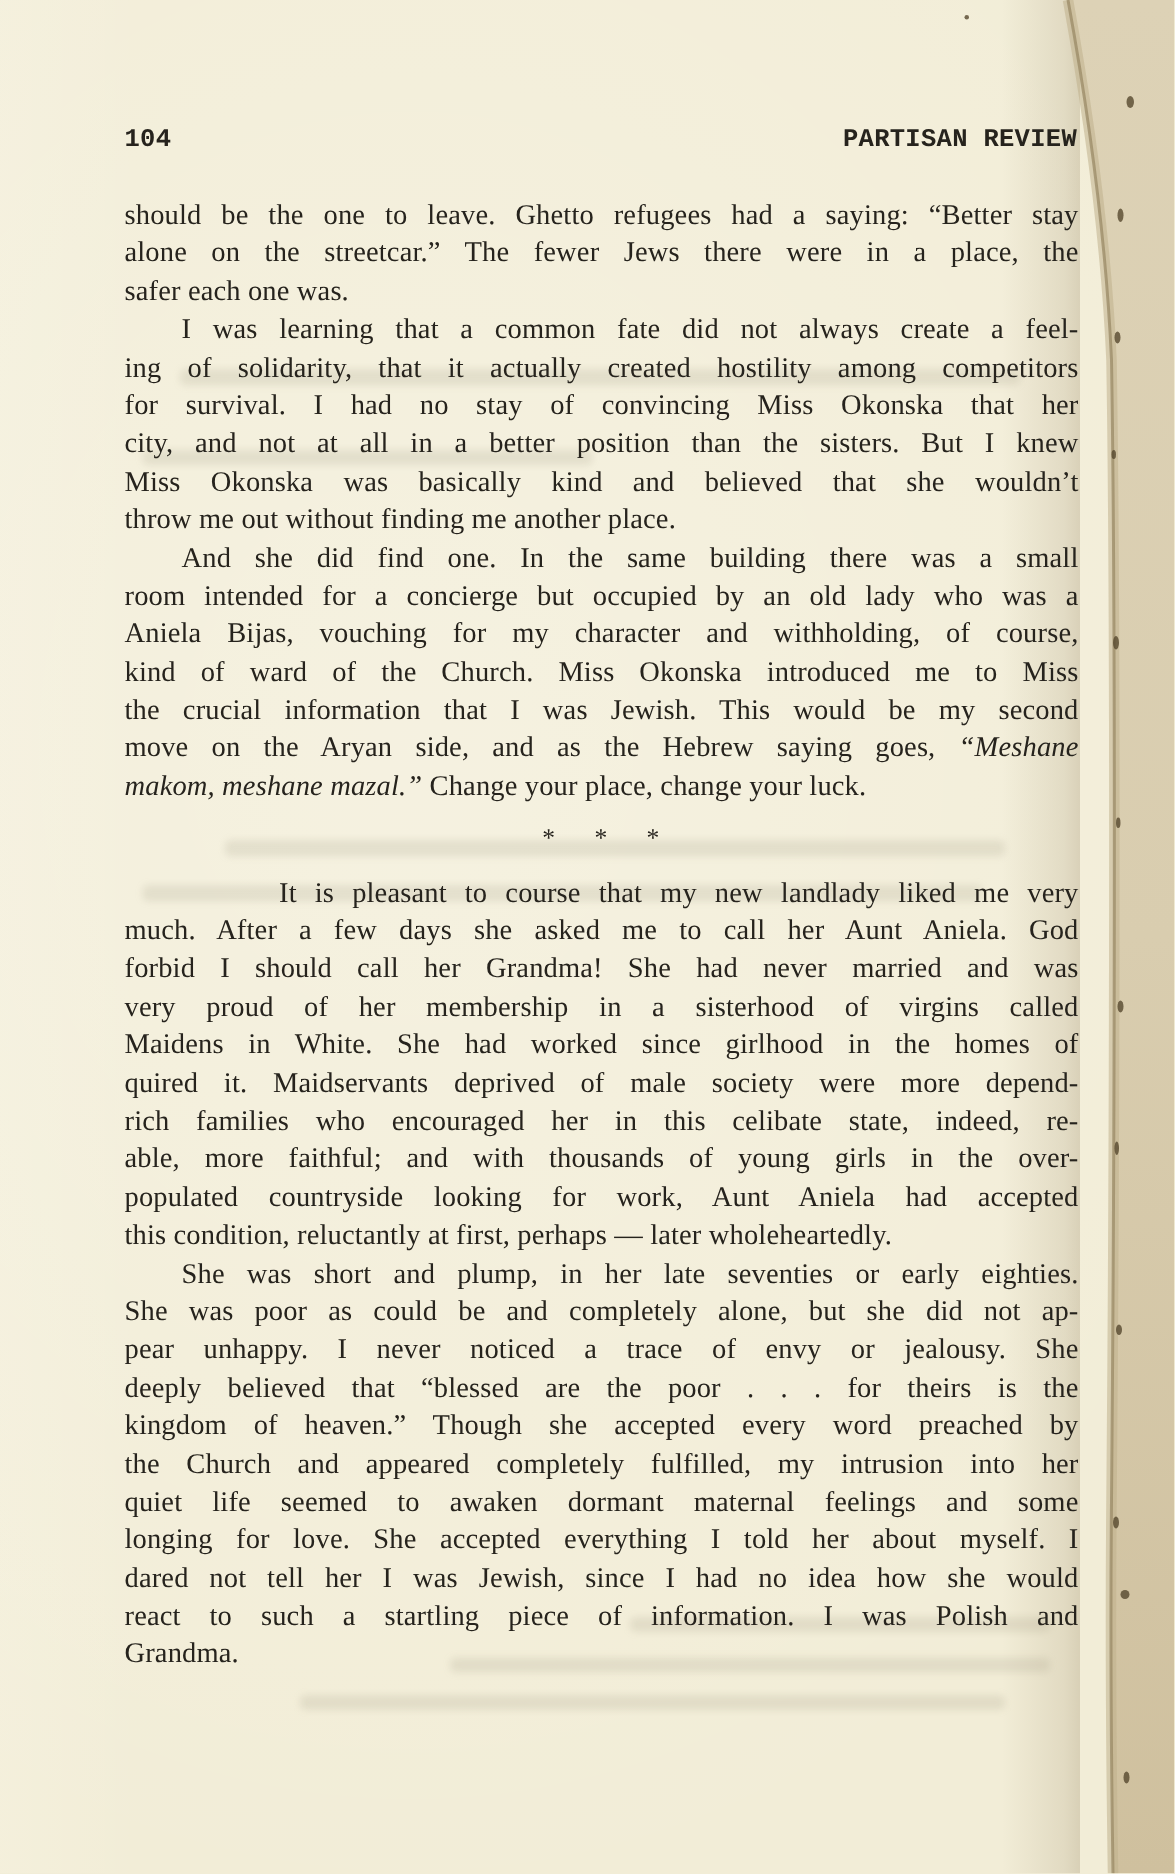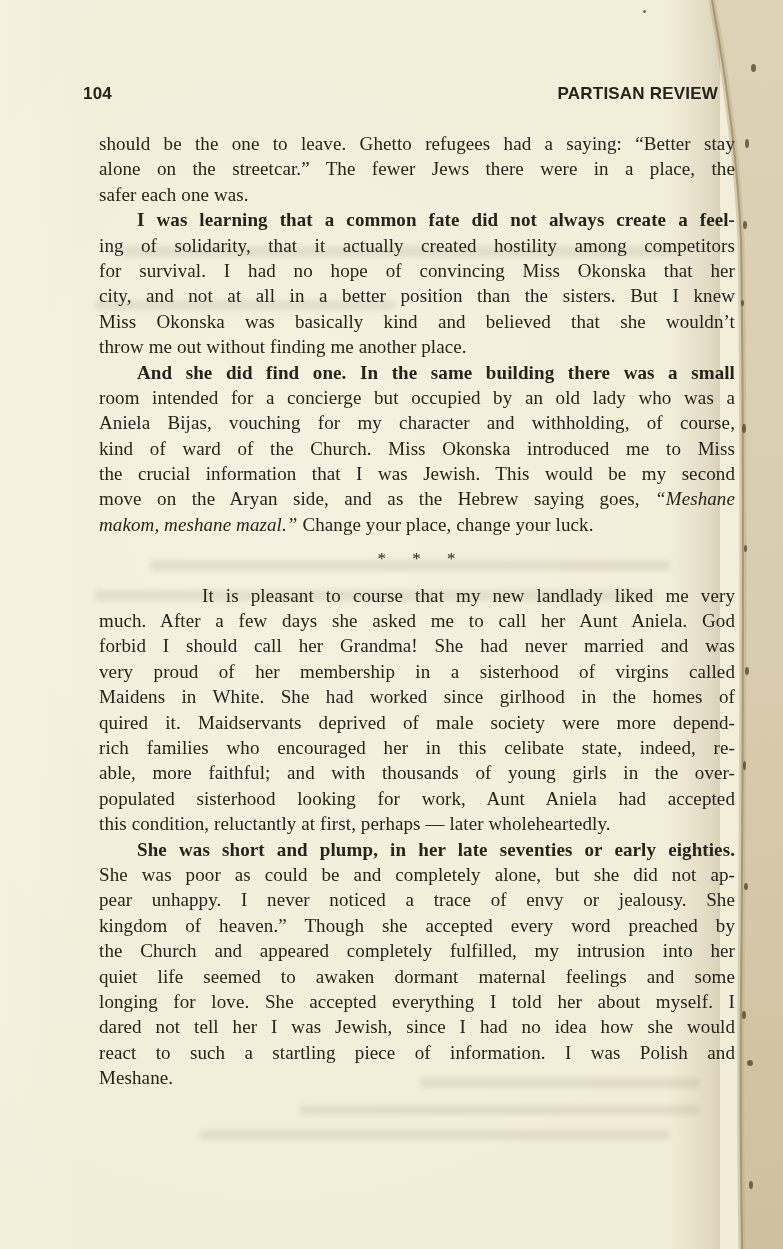--- a/index.html
+++ b/index.html
@@ -20,37 +20,37 @@
     position:absolute;top:0;bottom:0;left:668px;width:52px;
     background:linear-gradient(to right, rgba(0,0,0,0), rgba(150,133,98,0.18) 80%, rgba(150,133,98,0.28));
     pointer-events:none;
   }
   .edge-svg{position:absolute;top:0;left:0;}
   .speck{position:absolute;background:#57492f;border-radius:50%;opacity:.8;filter:blur(.4px);}
   .ghost{position:absolute;background:rgba(142,138,110,0.16);filter:blur(2.5px);border-radius:4px;pointer-events:none;}
 
   .header{
     position:absolute;top:84px;left:83px;width:637px;height:22px;
-    font-family:Liberation Sans, sans-serif;font-weight:700;font-size:17px;
+    font-family:Liberation Mono, monospace;font-weight:700;font-size:17px;
     color:var(--ink,#26231d);letter-spacing:.2px;
   }
   .header .pgnum{position:absolute;left:0;top:0;}
   .header .journal{position:absolute;right:2px;top:0;text-align:right;}
 
   .body-text{
-    position:absolute;top:131px;left:99px;width:636px;
+    position:absolute;top:131px;left:83px;width:636px;
     font-size:19px;line-height:25.4px;color:var(--ink,#26231d);
   }
   .line{
     text-align:justify;text-align-last:justify;
     height:25.4px;overflow:visible;white-space:normal;
     letter-spacing:.1px;
   }
   .line.last{text-align-last:left;}
-  .line.ind-normal{text-indent:38px;font-weight:bold;}
+  .line.ind-normal{text-indent:38px;}
   .line.ind-large{text-indent:103px;}
   .line i{}
   .separator{
     text-align:center;text-align-last:center;
     font-size:17px;word-spacing:20px;letter-spacing:1px;
     margin:9px 0 11px 0;height:25.4px;color:var(--ink,#26231d);
   }
 </style>
 </head>
 <body>
@@ -98,47 +98,48 @@
     <span class="pgnum">104</span>
     <span class="journal">PARTISAN REVIEW</span>
   </div>
 
   <div class="body-text">
       <div class="line"><span>should be the one to leave. Ghetto refugees had a saying: “Better stay</span></div>
       <div class="line"><span>alone on the streetcar.” The fewer Jews there were in a place, the</span></div>
       <div class="line last"><span>safer each one was.</span></div>
       <div class="line ind-normal"><span>I was learning that a common fate did not always create a feel-</span></div>
       <div class="line"><span>ing of solidarity, that it actually created hostility among competitors</span></div>
-      <div class="line"><span>for survival. I had no hope of convincing Miss Okonska that her</span></div>
+      <div class="line"><span>for survival. I had no stay of convincing Miss Okonska that her</span></div>
       <div class="line"><span>city, and not at all in a better position than the sisters. But I knew</span></div>
       <div class="line"><span>Miss Okonska was basically kind and believed that she wouldn’t</span></div>
       <div class="line last"><span>throw me out without finding me another place.</span></div>
       <div class="line ind-normal"><span>And she did find one. In the same building there was a small</span></div>
       <div class="line"><span>room intended for a concierge but occupied by an old lady who was a</span></div>
       <div class="line"><span>Aniela Bijas, vouching for my character and withholding, of course,</span></div>
       <div class="line"><span>kind of ward of the Church. Miss Okonska introduced me to Miss</span></div>
       <div class="line"><span>the crucial information that I was Jewish. This would be my second</span></div>
       <div class="line"><span>move on the Aryan side, and as the Hebrew saying goes, </span><i>“Meshane</i></div>
       <div class="line last"><i>makom, meshane mazal.” </i><span>Change your place, change your luck.</span></div>
       <div class="separator">* * *</div>
       <div class="line ind-large"><span>It is pleasant to course that my new landlady liked me very</span></div>
       <div class="line"><span>much. After a few days she asked me to call her Aunt Aniela. God</span></div>
       <div class="line"><span>forbid I should call her Grandma! She had never married and was</span></div>
       <div class="line"><span>very proud of her membership in a sisterhood of virgins called</span></div>
       <div class="line"><span>Maidens in White. She had worked since girlhood in the homes of</span></div>
       <div class="line"><span>quired it. Maidservants deprived of male society were more depend-</span></div>
       <div class="line"><span>rich families who encouraged her in this celibate state, indeed, re-</span></div>
       <div class="line"><span>able, more faithful; and with thousands of young girls in the over-</span></div>
-      <div class="line"><span>populated sisterhood looking for work, Aunt Aniela had accepted</span></div>
+      <div class="line"><span>populated countryside looking for work, Aunt Aniela had accepted</span></div>
       <div class="line last"><span>this condition, reluctantly at first, perhaps — later wholeheartedly.</span></div>
       <div class="line ind-normal"><span>She was short and plump, in her late seventies or early eighties.</span></div>
       <div class="line"><span>She was poor as could be and completely alone, but she did not ap-</span></div>
       <div class="line"><span>pear unhappy. I never noticed a trace of envy or jealousy. She</span></div>
+      <div class="line"><span>deeply believed that “blessed are the poor . . . for theirs is the</span></div>
       <div class="line"><span>kingdom of heaven.” Though she accepted every word preached by</span></div>
       <div class="line"><span>the Church and appeared completely fulfilled, my intrusion into her</span></div>
       <div class="line"><span>quiet life seemed to awaken dormant maternal feelings and some</span></div>
       <div class="line"><span>longing for love. She accepted everything I told her about myself. I</span></div>
       <div class="line"><span>dared not tell her I was Jewish, since I had no idea how she would</span></div>
       <div class="line"><span>react to such a startling piece of information. I was Polish and</span></div>
-      <div class="line last"><span>Meshane.</span></div>
+      <div class="line last"><span>Grandma.</span></div>
     </div>
 
 </div>
 
 </body></html>

